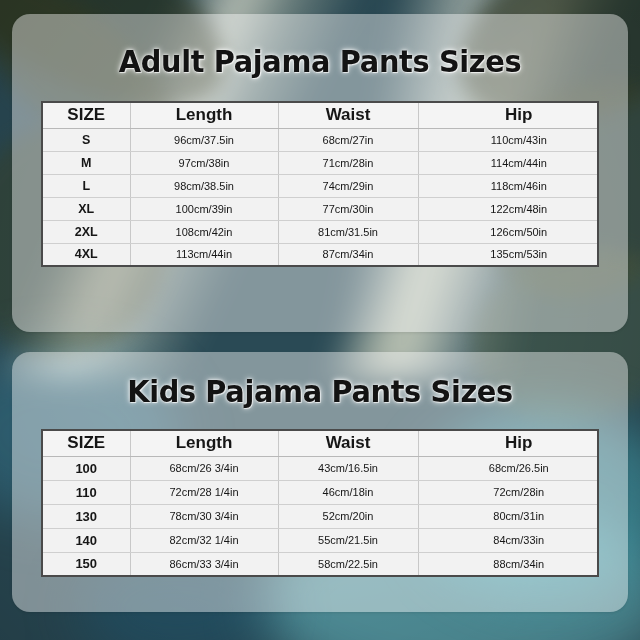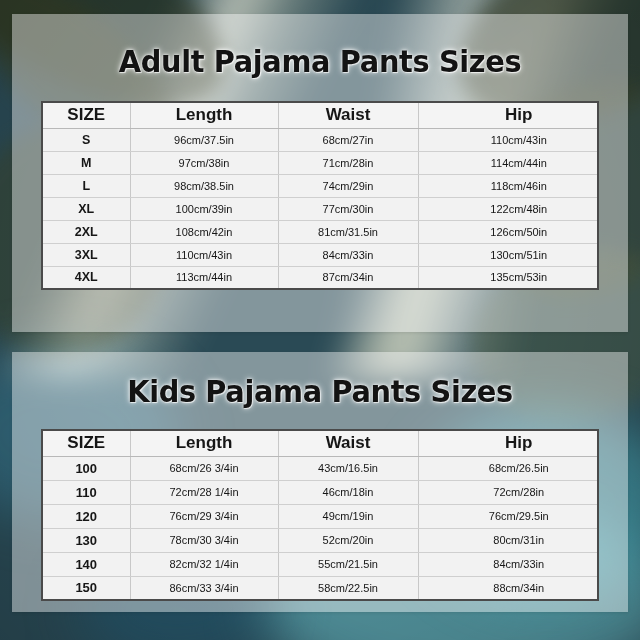--- a/index.html
+++ b/index.html
@@ -100,21 +100,21 @@
     position: relative;
     z-index: 2;
     width: 640px;
     height: 640px;
   }
 
   .card {
     position: absolute;
     left: 12px;
     width: 616px;
-    border-radius: 0;
+    border-radius: 18px;
     background: rgba(255,255,255,0.42);
     box-shadow: 0 1px 3px rgba(0,0,0,0.10);
   }
 
   .card-adult { top: 14px;  height: 318px; }
   .card-kids  { top: 352px; height: 260px; }
 
   .card-title {
     text-align: center;
     font-family: "DejaVu Sans", sans-serif;
@@ -253,26 +253,20 @@
           <td>77cm/30in</td>
           <td>122cm/48in</td>
         </tr>
         <tr>
           <td class="sz">2XL</td>
           <td>108cm/42in</td>
           <td>81cm/31.5in</td>
           <td>126cm/50in</td>
         </tr>
         <tr>
-          <td class="sz">3XL</td>
-          <td>110cm/43in</td>
-          <td>84cm/33in</td>
-          <td>130cm/51in</td>
-        </tr>
-        <tr>
           <td class="sz">4XL</td>
           <td>113cm/44in</td>
           <td>87cm/34in</td>
           <td>135cm/53in</td>
         </tr>
       </tbody>
     </table>
   </section>
 
   <section class="card card-kids">
@@ -300,26 +294,20 @@
           <td>43cm/16.5in</td>
           <td>68cm/26.5in</td>
         </tr>
         <tr>
           <td class="sz">110</td>
           <td>72cm/28 1/4in</td>
           <td>46cm/18in</td>
           <td>72cm/28in</td>
         </tr>
         <tr>
-          <td class="sz">120</td>
-          <td>76cm/29 3/4in</td>
-          <td>49cm/19in</td>
-          <td>76cm/29.5in</td>
-        </tr>
-        <tr>
           <td class="sz">130</td>
           <td>78cm/30 3/4in</td>
           <td>52cm/20in</td>
           <td>80cm/31in</td>
         </tr>
         <tr>
           <td class="sz">140</td>
           <td>82cm/32 1/4in</td>
           <td>55cm/21.5in</td>
           <td>84cm/33in</td>

